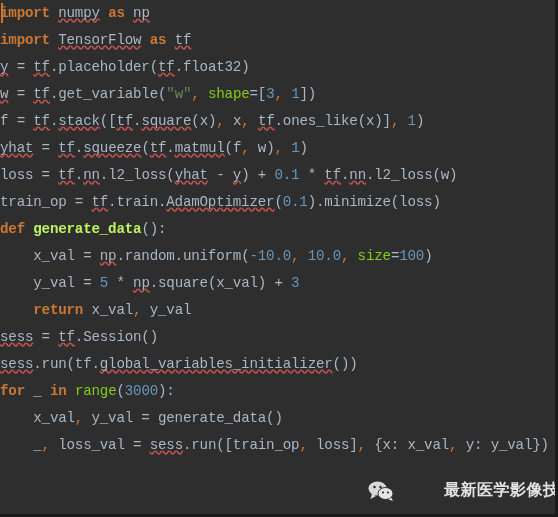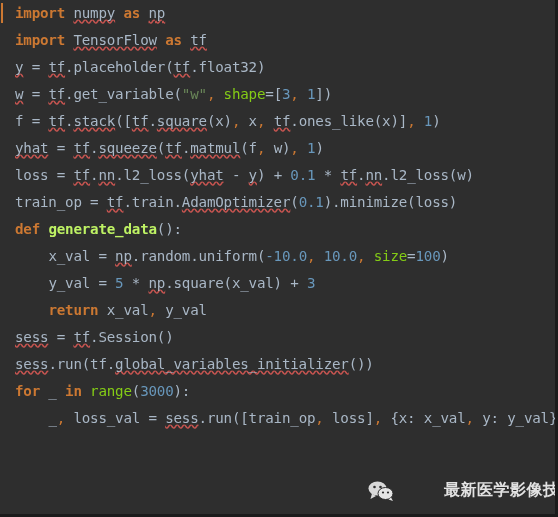--- a/index.html
+++ b/index.html
@@ -18,22 +18,23 @@
     border-bottom:3px solid #1b1b1b;
     overflow:hidden;
   }
   .code-line{
     position:relative;
     height:27px;
     line-height:27px;
     font-size:14.2px;
     letter-spacing:-0.2px;
     white-space:pre;
-    padding-left:15px;
+    padding-left:0px;
     color:#a9b7c6;
+    font-family:Liberation Mono, monospace;
   }
   .code-line:first-child{ padding-top:3px; height:30px; line-height:30px;}
   
   .t-kw   {color:#cc7832;font-weight:bold;}
   .t-def  {color:#bef264;font-weight:bold;}
   .t-plain{color:#a9b7c6;}
   .t-num  {color:#6897bb;}
   .t-str  {color:#6a8759;}
   .t-arg  {color:#84cc16;}
   .t-builtin{color:#84cc16;}
@@ -102,20 +103,21 @@
   <div class="code-line">    <span class="t-plain">y_val = </span><span class="t-num">5</span><span class="t-plain"> * </span><span class="t-plain sq">np</span><span class="t-plain">.square(x_val)</span><span class="t-plain"> + </span><span class="t-num">3</span></div>
 
   <div class="code-line">    <span class="t-kw">return</span> <span class="t-plain">x_val</span><span class="t-comma">,</span><span class="t-plain"> y_val</span></div>
 
   <div class="code-line"><span class="t-plain sq">sess</span><span class="t-plain"> = </span><span class="t-plain sq">tf</span><span class="t-plain">.Session()</span></div>
 
   <div class="code-line"><span class="t-plain sq">sess</span><span class="t-plain">.run(tf.</span><span class="t-plain sq">global_variables_initializer</span><span class="t-plain">())</span></div>
 
   <div class="code-line"><span class="t-kw">for</span><span class="t-plain"> _ </span><span class="t-kw">in</span><span class="t-plain"> </span><span class="t-builtin">range</span><span class="t-plain">(</span><span class="t-num">3000</span><span class="t-plain">):</span></div>
 
+  <div class="code-line">    <span class="t-plain">x_val</span><span class="t-comma">,</span><span class="t-plain"> y_val = generate_data()</span></div>
 
   <div class="code-line">    <span class="t-plain">_</span><span class="t-comma">,</span><span class="t-plain"> loss_val = </span><span class="t-plain sq">sess</span><span class="t-plain">.run([train_op</span><span class="t-comma">,</span><span class="t-plain"> loss]</span><span class="t-comma">,</span><span class="t-plain"> {x: x_val</span><span class="t-comma">,</span><span class="t-plain"> y: y_val})</span></div>
 
 
   <div class="code-line"></div>
 
   <div id="watermark">
     <svg class="wx-logo" viewBox="0 0 52 40">
       <ellipse cx="19" cy="15" rx="18" ry="14" fill="#e8e8e8"></ellipse>
       <polygon points="8,25 5,36 16,30" fill="#e8e8e8"></polygon>

